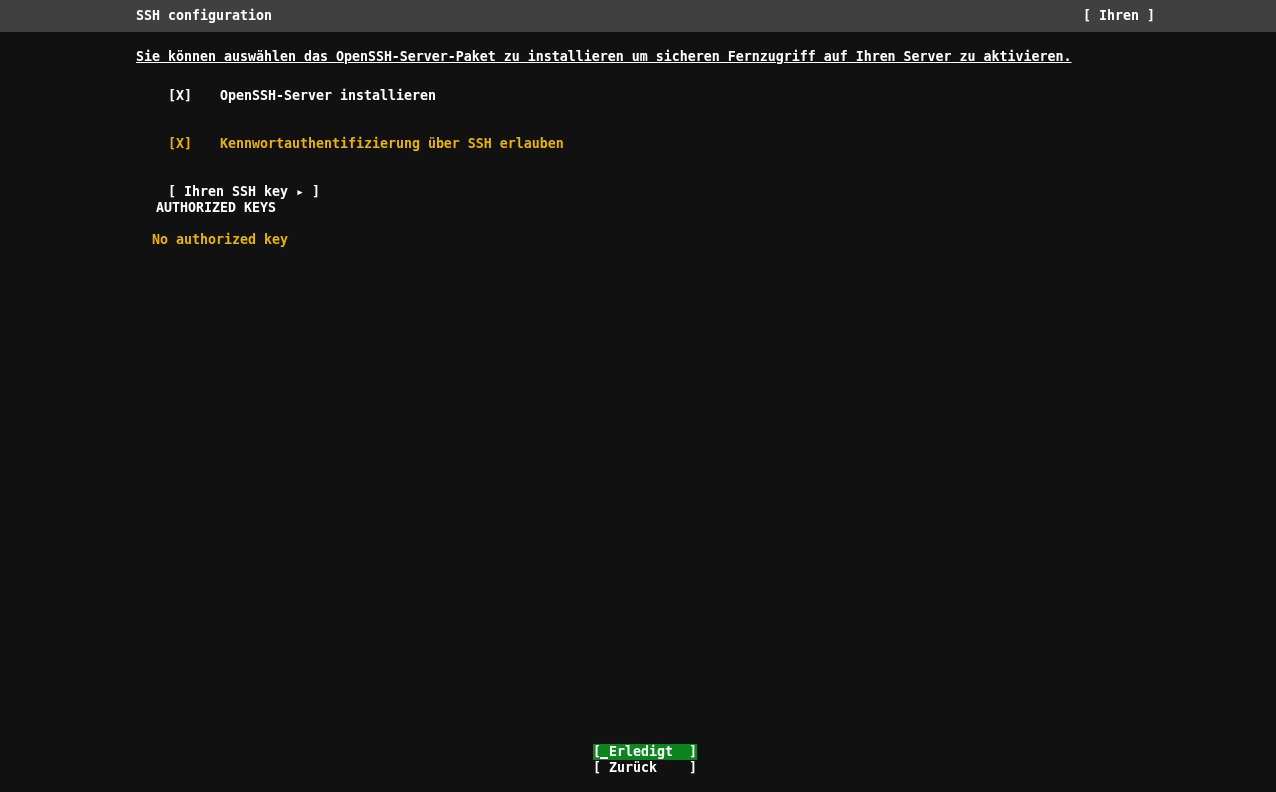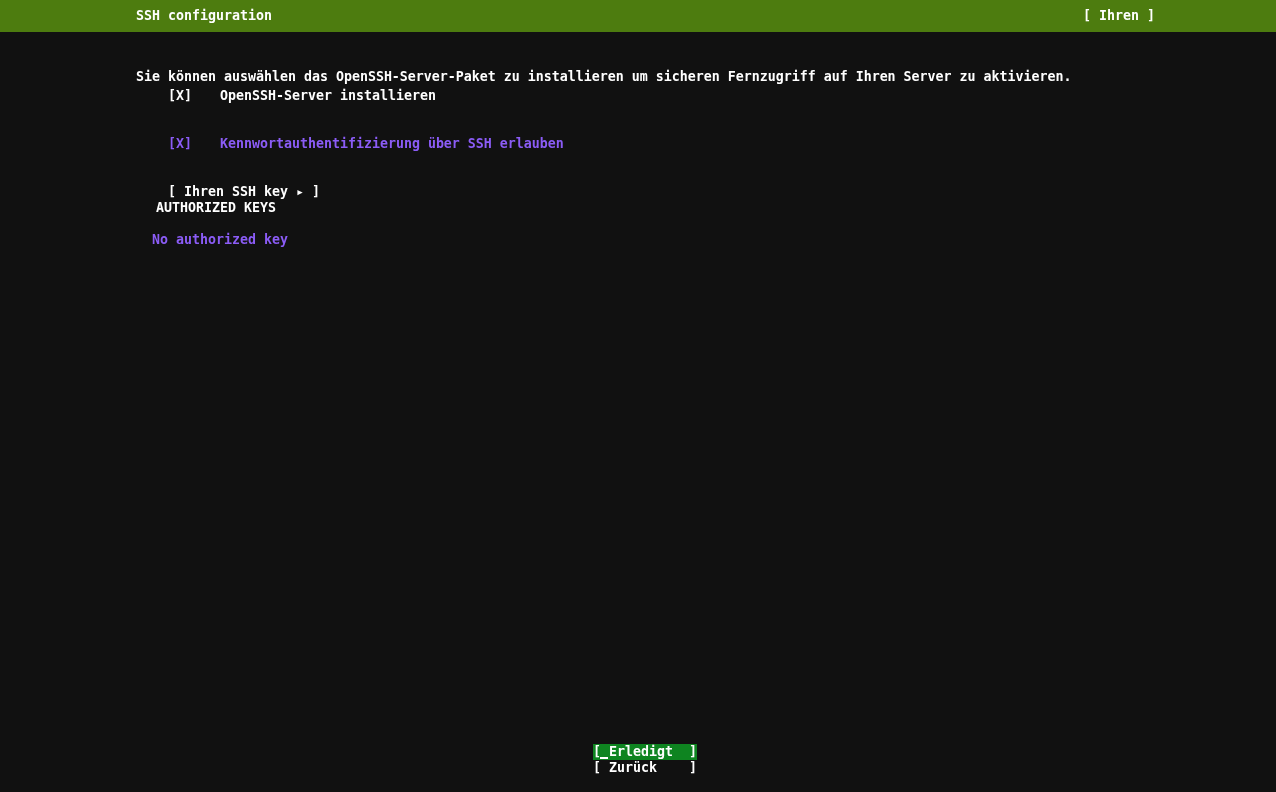--- a/index.html
+++ b/index.html
@@ -20,21 +20,21 @@
     overflow: hidden;
   }
   .screen * { white-space: pre; }
 
   
   .title-bar {
     position: absolute;
     top: 0; left: 0;
     width: 1276px;
     height: 32px;
-    background: #4d7c0f;
+    background: #404040;
   }
   .title-bar .page-title {
     position: absolute;
     left: 136px;
     top: 8px;
     height: 16px;
   }
   .title-bar .help-btn {
     position: absolute;
     left: 1083px;
@@ -42,29 +42,29 @@
     height: 16px;
     cursor: pointer;
   }
 
   
   .row {
     position: absolute;
     left: 136px;
     height: 16px;
   }
-  .row-intro        { top: 56px;  }
+  .row-intro        { top: 36px; text-decoration: underline;  }
   .row-cb-install   { top: 72px;  }
   .row-cb-password  { top: 120px; }
   .row-import       { top: 168px; }
   .row-auth-heading { top: 200px; margin-left: 20px; }
   .row-no-key       { top: 232px; left: 152px; }
 
   .cb-label { margin-left: 28px; }   
-  .dim      { color: #8b5cf6; }
+  .dim      { color: #eab308; }
   .clickable { cursor: pointer; }
 
   
   .footer-btn {
     position: absolute;
     left: 584px;
     width: 104px;          
     height: 16px;
     margin-left: 9px;
   }

